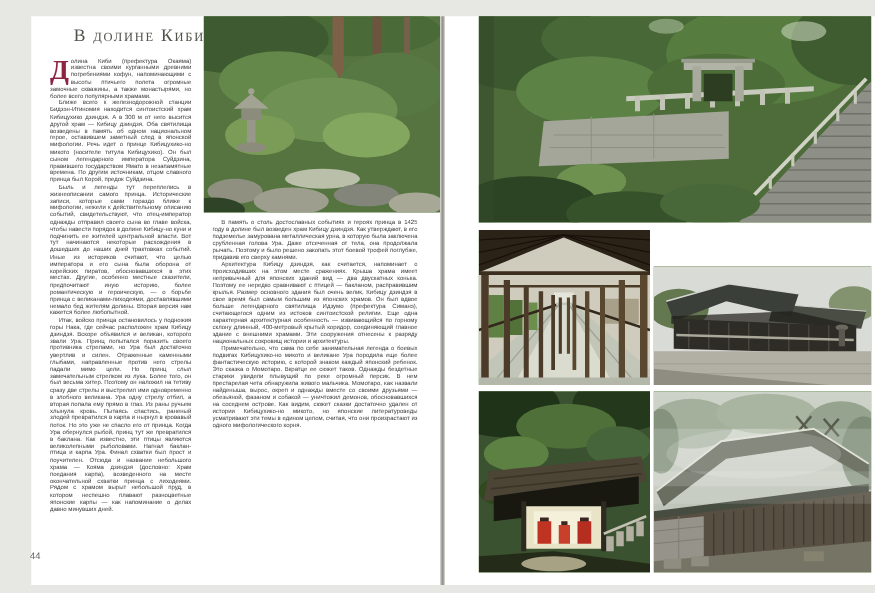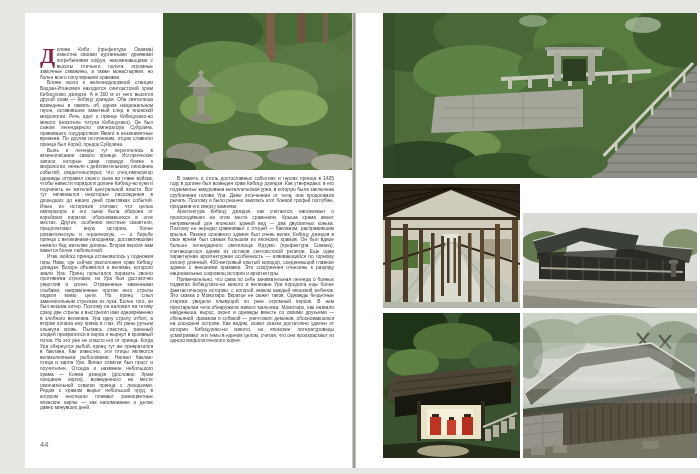--- a/index.html
+++ b/index.html
@@ -16,31 +16,32 @@
          font-variant:small-caps;font-size:14px;letter-spacing:1.4px;color:#52524a;}
   .col{position:absolute;overflow:hidden;}
   .col-inner{transform:scale(.5);transform-origin:0 0;font-size:9.6px;line-height:11.2px;
              color:#3b3b3b;text-align:justify;}
   #col1 .col-inner{width:226px;}
   #col2 .col-inner{width:328px;}
   .para{margin:0;}
   .para.indent{text-indent:14px;}
   .dropcap{float:left;font-family:"Liberation Serif",serif;font-weight:bold;
            font-size:44px;line-height:36px;margin:2px 3px 0 0;color:#8e2441;}
-  .pagenum{position:absolute;left:40px;top:440px;font-size:7.5px;color:#5f5f5c;}
+  .pagenum{position:absolute;left:24px;top:440px;font-size:7.5px;color:#5f5f5c;}
 </style>
 </head>
 <body>
 
 <div class="canvas">
 
   <div class="page" id="page-left"></div>
   <div class="page" id="page-right"></div>
   <div class="gutter"></div>
 
+  <div class="title">В долине Киби</div>
 
   <div class="col" id="col1" style="left:40px;top:46px;width:113px;height:394px;">
     <div class="col-inner">
       <p class="para"><span class="dropcap">Д</span><span>олина Киби (префектура Окаяма) известна своими курганными древними погребениями кофун, напоминающими с высоты птичьего полета огромные замочные скважины, а также монастырями, но более всего популярными храмами.</span></p>
       <p class="para indent">Ближе всего к железнодорожной станции Бидзэн-Итиномия находится синтоистский храм Кибицухико дзиндзя. А в 300 м от него высится другой храм — Кибицу дзиндзя. Оба святилища возведены в память об одном национальном герое, оставившем заметный след в японской мифологии. Речь идет о принце Кибицухико-но микото (носителе титула Кибицухико). Он был сыном легендарного императора Суйдзина, правившего государством Ямато в незапамятные времена. По другим источникам, отцом славного принца был Корэй, предок Суйдзина.</p>
       <p class="para indent">Быль и легенды тут переплелись в жизнеописании самого принца. Исторические записи, которые сами гораздо ближе к мифологии, нежели к действительному описанию событий, свидетельствуют, что отец-император однажды отправил своего сына во главе войска, чтобы навести порядок в долине Кибицу-но куни и подчинить ее жителей центральной власти. Вот тут начинаются некоторые расхождения в дошедших до наших дней трактовках событий. Иные из историков считают, что целью императора и его сына была оборона от корейских пиратов, обосновавшихся в этих местах. Другие, особенно местные сказители, предпочитают иную историю, более романтическую и героическую, — о борьбе принца с великанами-лиходеями, доставлявшими немало бед жителям долины. Вторая версия нам кажется более любопытной.</p>
       <p class="para indent">Итак, войско принца остановилось у подножия горы Нака, где сейчас расположен храм Кибицу дзиндзя. Вскоре объявился и великан, которого звали Ура. Принц попытался поразить своего противника стрелами, но Ура был достаточно увертлив и силен. Отраженные каменными глыбами, направленные против него стрелы падали мимо цели. Но принц слыл замечательным стрелком из лука. Более того, он был весьма хитер. Поэтому он наложил на тетиву сразу две стрелы и выстрелил ими одновременно в злобного великана. Ура одну стрелу отбил, а вторая попала ему прямо в глаз. Из раны ручьем хлынула кровь. Пытаясь спастись, раненый злодей превратился в карпа и нырнул в кровавый поток. Но это уже не спасло его от принца. Когда Ура обернулся рыбой, принц тут же превратился в баклана. Как известно, эти птицы являются великолепными рыболовами. Нагнал баклан-птица и карпа Ура. Финал схватки был прост и поучителен. Отсюда и название небольшого храма — Кояма дзиндзя (дословно: Храм поедания карпа), возведенного на месте окончательной схватки принца с лиходеями. Рядом с храмом вырыт небольшой пруд, в котором неспешно плавают разноцветные японские карпы — как напоминание о делах давно минувших дней.</p>
     </div>
   </div>
 

